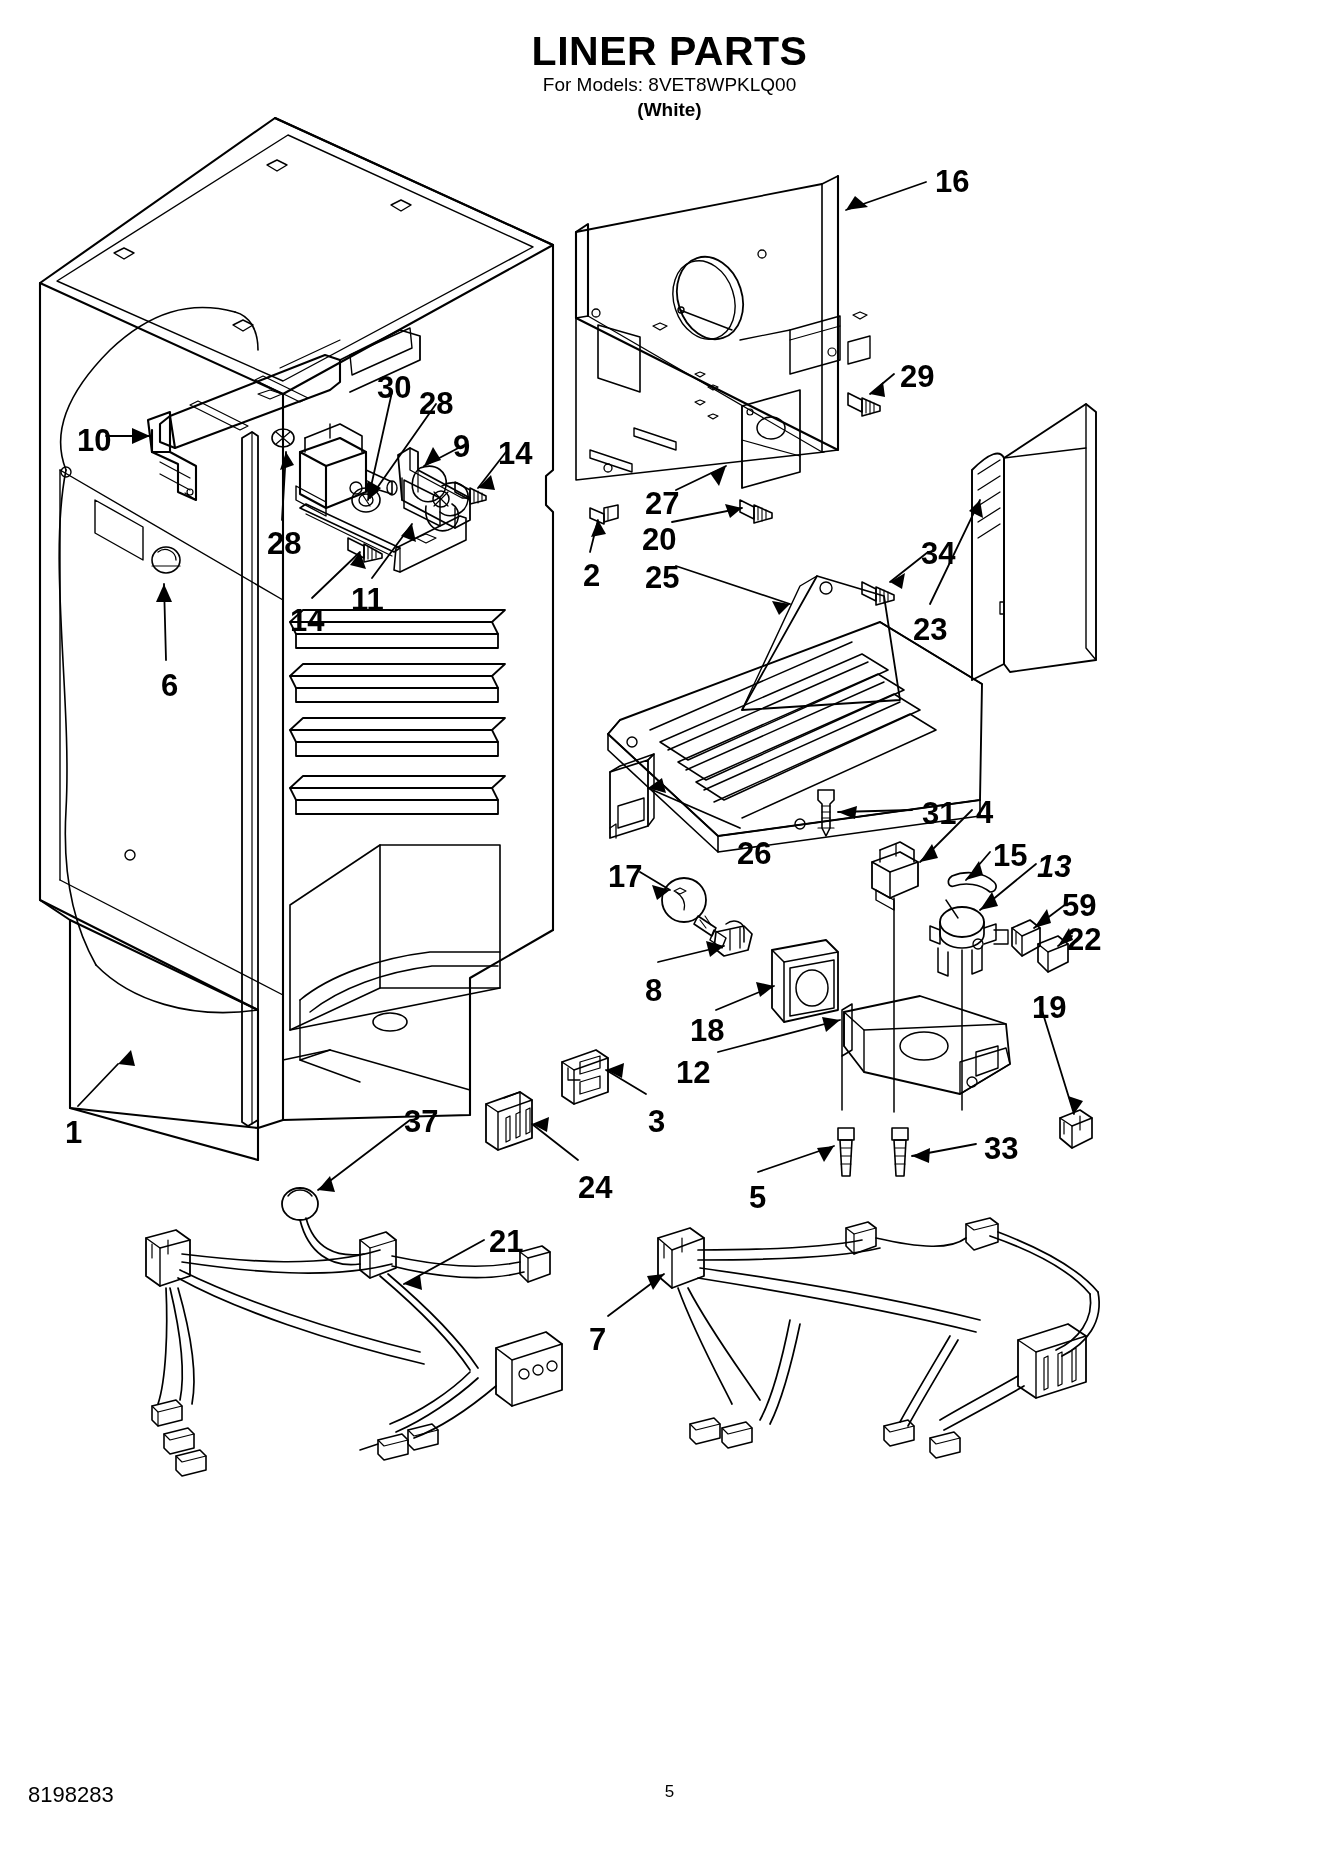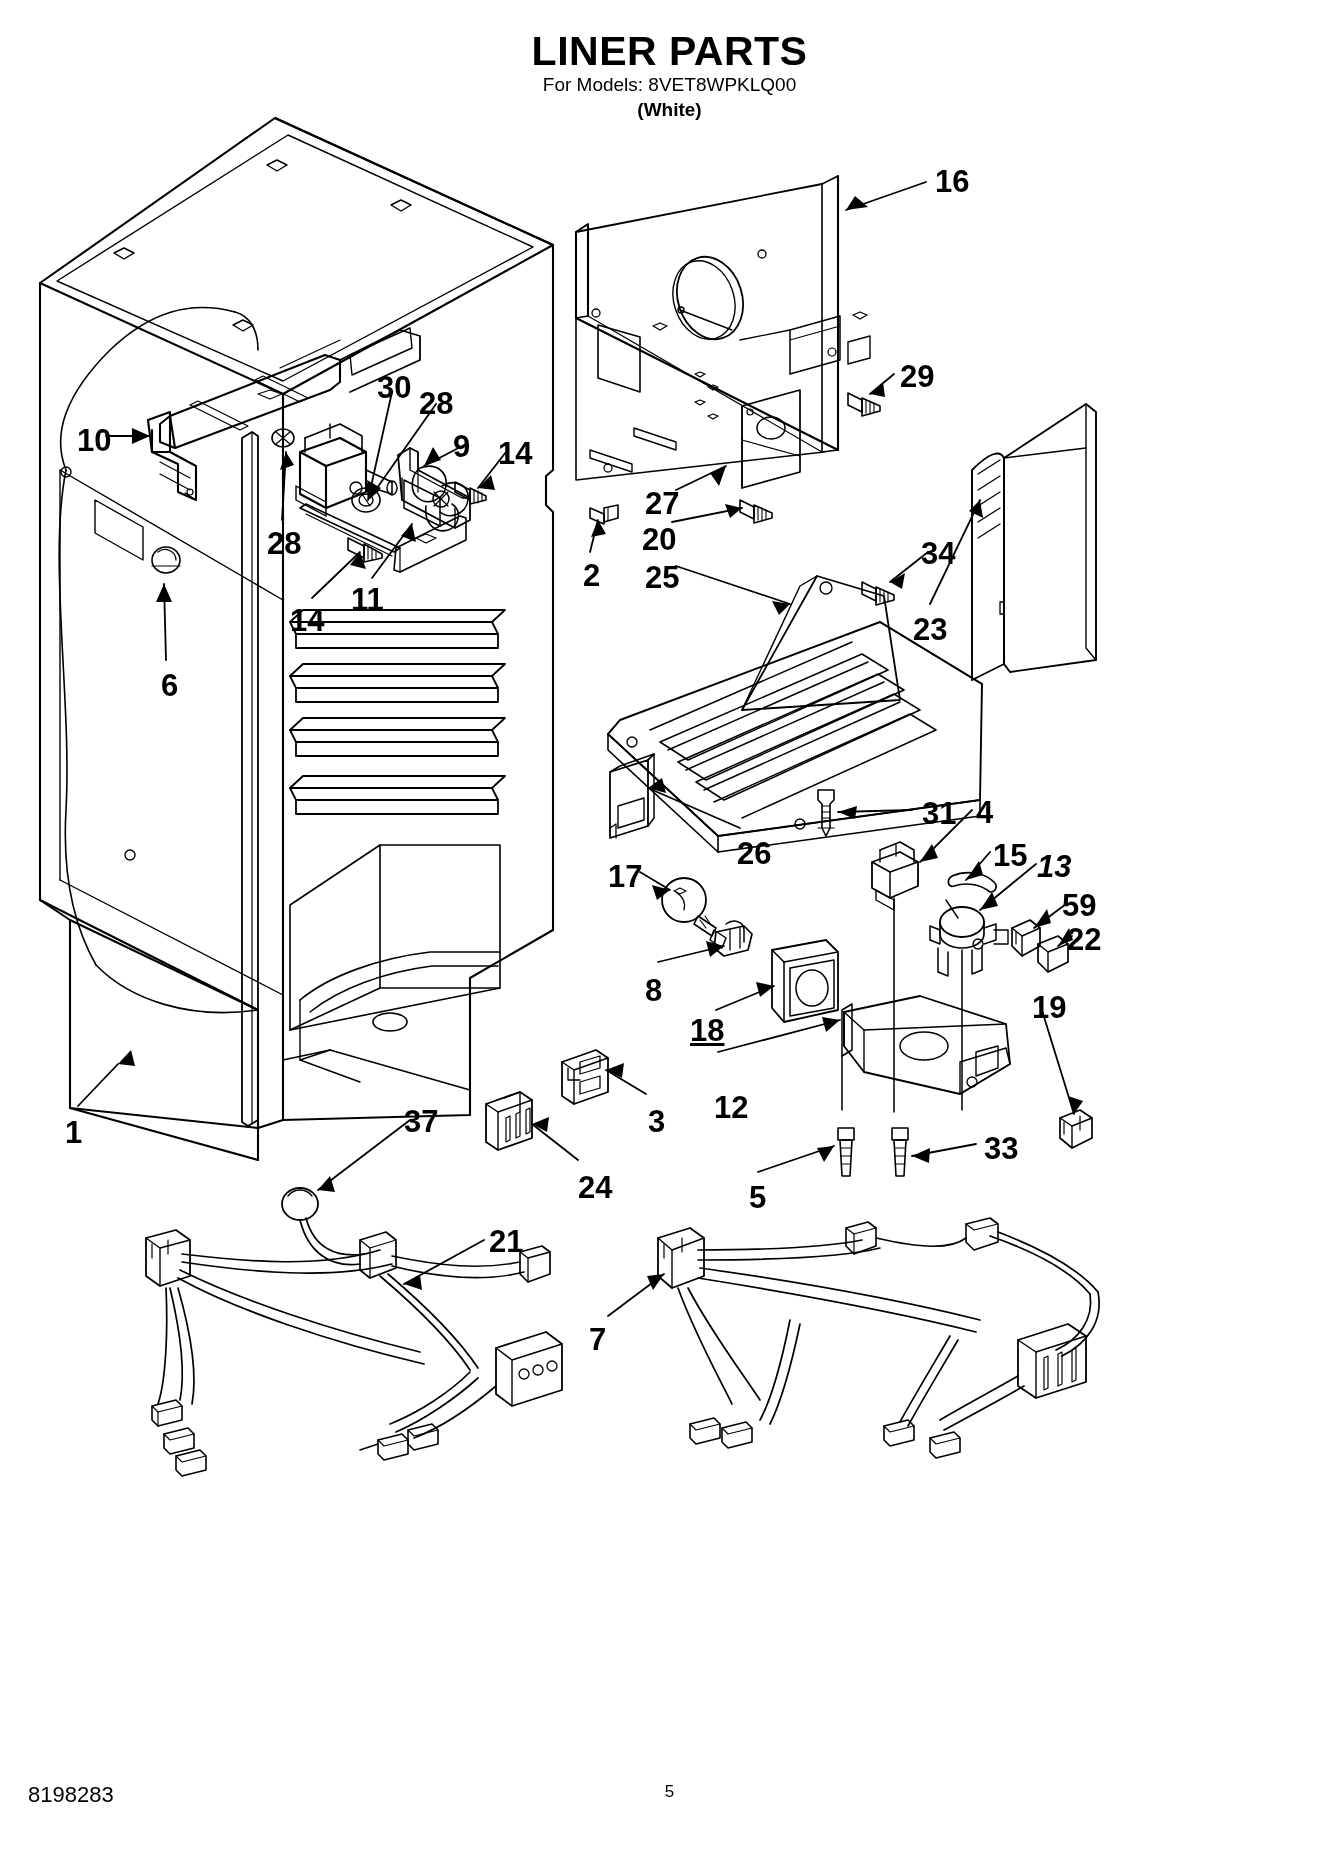--- a/index.html
+++ b/index.html
@@ -694,22 +694,22 @@
   <div class="callout" style="left:922px; top:798px;">31</div>
   <div class="callout" style="left:976px; top:797px;">4</div>
   <div class="callout" style="left:993px; top:840px;">15</div>
   <div class="callout" style="left:1037px; top:851px;font-style:italic;">13</div>
   <div class="callout" style="left:737px; top:838px;text-align:right;">26</div>
   <div class="callout" style="left:608px; top:861px;">17</div>
   <div class="callout" style="left:1062px; top:890px;">59</div>
   <div class="callout" style="left:1067px; top:924px;">22</div>
   <div class="callout" style="left:645px; top:975px;">8</div>
   <div class="callout" style="left:1032px; top:992px;">19</div>
-  <div class="callout" style="left:690px; top:1015px;text-decoration:underline;">18</div>
-  <div class="callout" style="left:714px; top:1057px;margin-top:35px;">12</div>
+  <div class="callout" style="left:690px; top:1015px;">18</div>
+  <div class="callout" style="left:676px; top:1057px;">12</div>
   <div class="callout" style="left:648px; top:1106px;">3</div>
   <div class="callout" style="left:65px; top:1117px;">1</div>
   <div class="callout" style="left:404px; top:1106px;">37</div>
   <div class="callout" style="left:984px; top:1133px;">33</div>
   <div class="callout" style="left:578px; top:1172px;">24</div>
   <div class="callout" style="left:749px; top:1182px;">5</div>
   <div class="callout" style="left:489px; top:1226px;">21</div>
   <div class="callout" style="left:589px; top:1324px;">7</div>
 
   <div id="footer-left">8198283</div>

